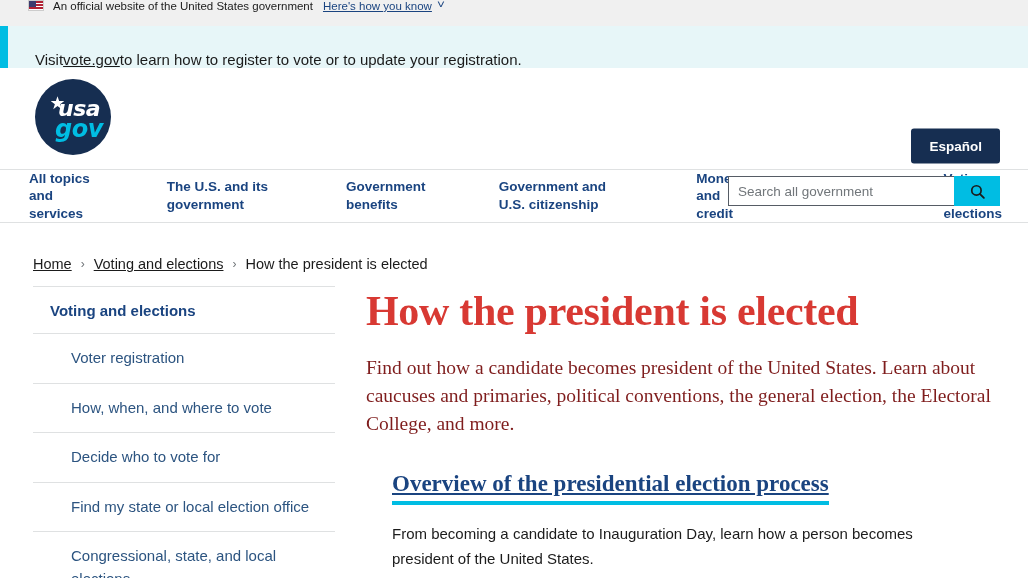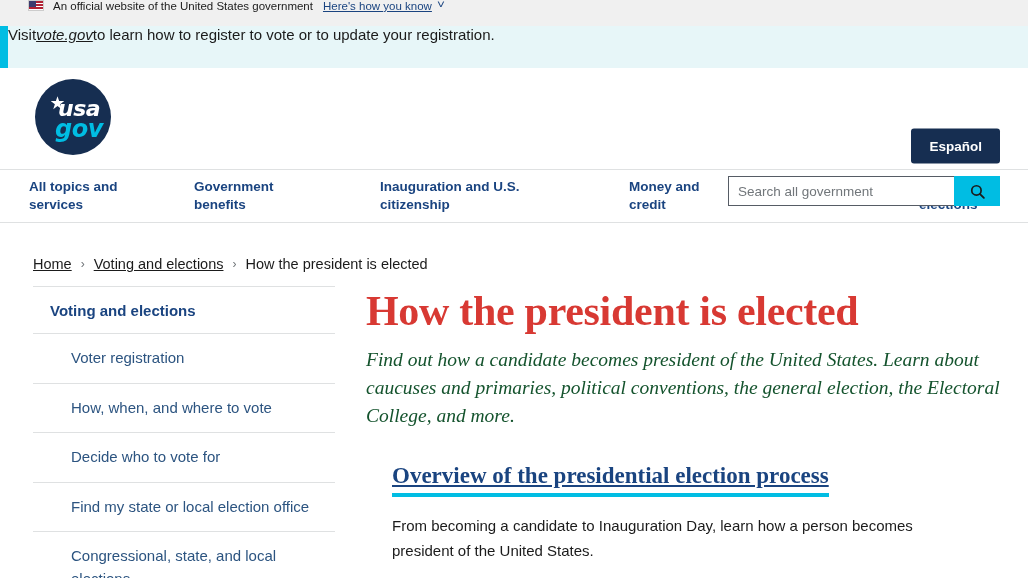--- a/index.html
+++ b/index.html
@@ -76,28 +76,28 @@
     position: relative;
     top: -1px;
   }
 
   
   .alert {
     height: 42px;
     background: #e7f6f8;
     border-left: 8px solid #00bde3;
     display: flex;
-    align-items: flex-start;
+    align-items: flex-end;
+    padding-left: 27px;
     font-size: 15px;
     color: #1b1b1b;
   }
   .alert a {
     color: #1b1b1b;
     text-decoration: underline;
-    font-style: italic;
   }
 
   
   .header {
     height: 101px;
     position: relative;
     background: #ffffff;
   }
   .logo {
     position: absolute;
@@ -279,24 +279,23 @@
     font-size: 42px;
     font-weight: 700;
     color: #d83933;
     line-height: 1.1;
     letter-spacing: -0.3px;
   }
   .intro {
     font-family: "Liberation Serif", serif;
     font-size: 19.5px;
     line-height: 1.42;
-    color: #14532d;
-    margin-top: 12px;
+    color: #7f1d1d;
+    margin-top: 20px;
     max-width: 634px;
-    font-style: italic;
   }
   .section {
     margin-top: 34px;
     padding-left: 26px;
   }
   .section-link {
     font-family: "Liberation Serif", serif;
     font-size: 23px;
     font-weight: 700;
     color: #1a4480;
@@ -351,22 +350,23 @@
           <circle cx="10.5" cy="10.5" r="6.6" fill="none" stroke="#1b1b1b" stroke-width="2.4"></circle>
           <line x1="15.6" y1="15.6" x2="21" y2="21" stroke="#1b1b1b" stroke-width="2.6" stroke-linecap="round"></line>
         </svg>
       </button>
     </div>
   </div>
 </div>
 
 <nav class="nav">
   <div class="nav-item w1">All topics and services</div>
+  <div class="nav-item w2">The U.S. and its government</div>
   <div class="nav-item w3">Government benefits</div>
-  <div class="nav-item w4">Inauguration and U.S. citizenship</div>
+  <div class="nav-item w4">Government and U.S. citizenship</div>
   <div class="nav-item w5">Money and credit</div>
   <div class="nav-item w6">Travel</div>
   <div class="nav-item w7">Voting and elections</div>
 </nav>
 
 <div class="breadcrumb">
   <a href="#">Home</a>
   <span class="crumb-sep">›</span>
   <a href="#">Voting and elections</a>
   <span class="crumb-sep">›</span>

